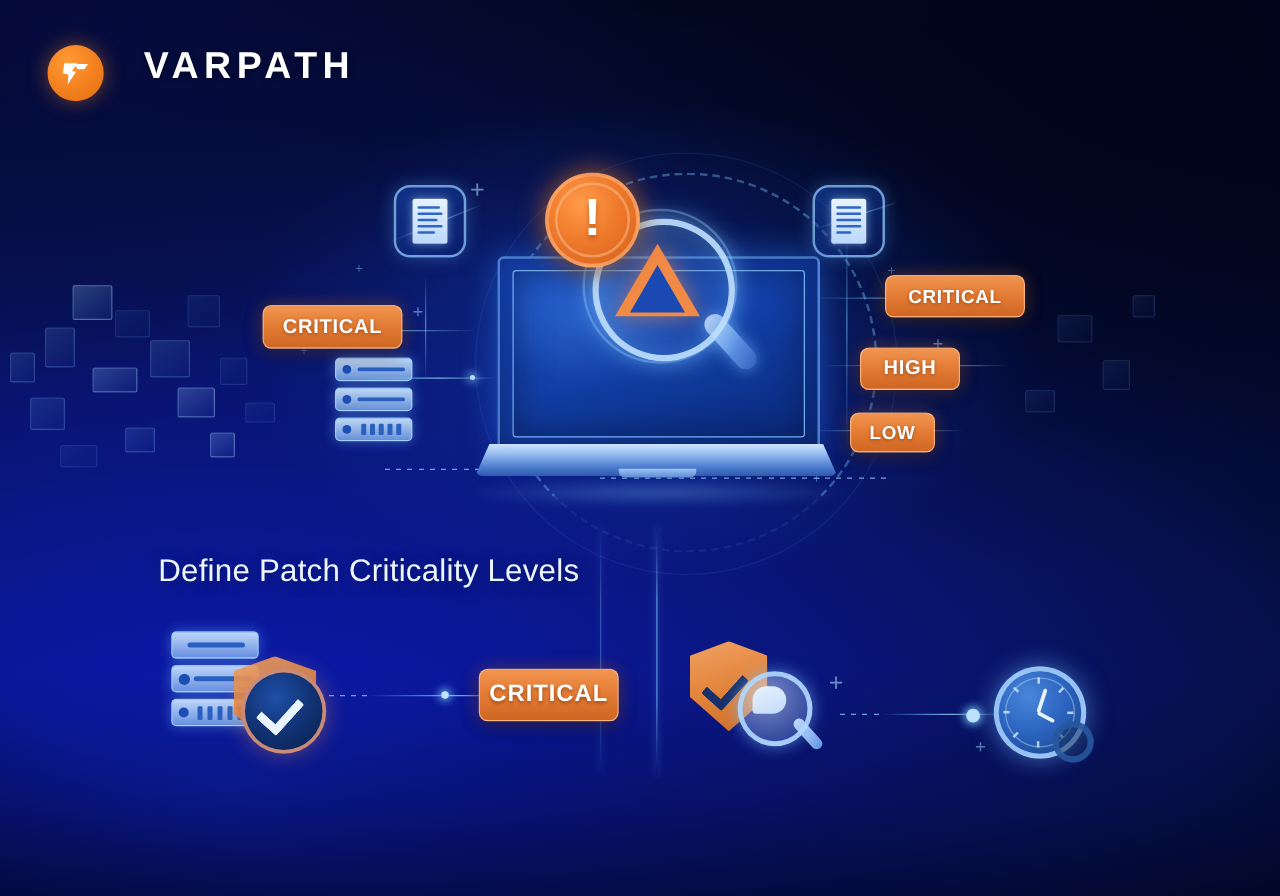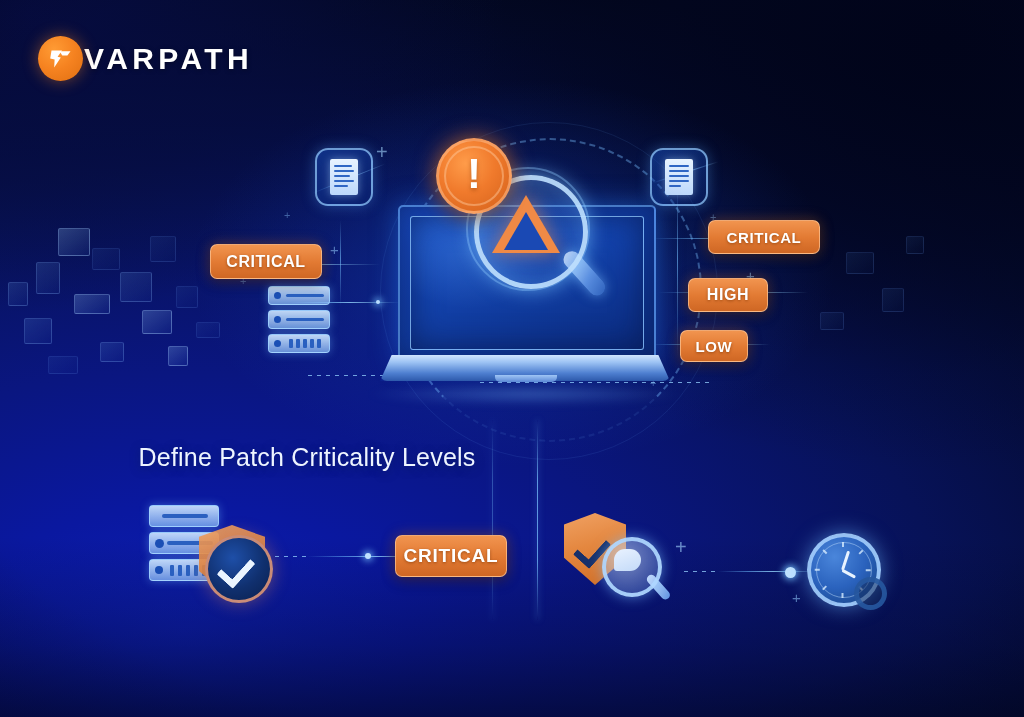--- a/index.html
+++ b/index.html
@@ -65,21 +65,21 @@
   
   .plus{position:absolute;color:rgba(150,205,255,0.55);font-size:15px;line-height:1;font-family:"Liberation Sans",sans-serif;}
   .plus.sm{font-size:11px;color:rgba(140,200,255,0.42);}
   .plus.lg{font-size:20px;color:rgba(165,215,255,0.6);}
 
   
   .node{position:absolute;width:6px;height:6px;border-radius:50%;background:#bfe2ff;box-shadow:0 0 7px 2px rgba(120,195,255,0.85);}
   .node.sm{width:4px;height:4px;}
 
   
-  #logo{position:absolute; left:38px; top:36px; display:flex; align-items:center; gap:1px;}
+  #logo{position:absolute; left:38px; top:36px; display:flex; gap:32px;}
   .logo-mark{
     position:relative;width:45px;height:45px;border-radius:50%;
     background:radial-gradient(circle at 36% 30%, #ff9b34 0%, #f58220 48%, #e06f12 100%);
     box-shadow:0 0 16px rgba(245,130,32,0.45);
     flex:0 0 auto;
   }
   .logo-mark svg{position:absolute;left:0;top:0;}
   .logo-text{
     color:#ffffff;font-size:30px;font-weight:bold;letter-spacing:4.4px;
     font-family:"Liberation Sans",sans-serif;
@@ -220,21 +220,21 @@
     color:#ffffff;font-weight:bold;font-family:"Liberation Sans",sans-serif;
     background:linear-gradient(180deg,#f1944f 0%,#e27a33 52%,#cf6724 100%);
     border:1.5px solid rgba(255,205,160,0.65);
     border-radius:7px;
     box-shadow:0 4px 14px rgba(0,0,0,0.35), 0 0 14px rgba(230,120,40,0.35);
     text-shadow:0 1px 3px rgba(110,45,0,0.6);
     white-space:nowrap;
   }
 
   
-  #panels{position:absolute;left:107px;top:425px;width:835px;height:215px;}
+  #panels{position:absolute;left:95px;top:425px;width:835px;height:215px;}
   .panel{position:absolute;top:0;height:215px;}
   .panel-title{
     position:absolute;top:18px;left:0;width:100%;
     text-align:center;color:#eef5ff;
     font-size:25px;font-weight:normal;letter-spacing:0.2px;
     font-family:"Liberation Sans",sans-serif;
     text-shadow:0 2px 10px rgba(10,30,90,0.7);
   }
   .divider{
     position:absolute;left:430px;top:-5px;width:1px;height:200px;

